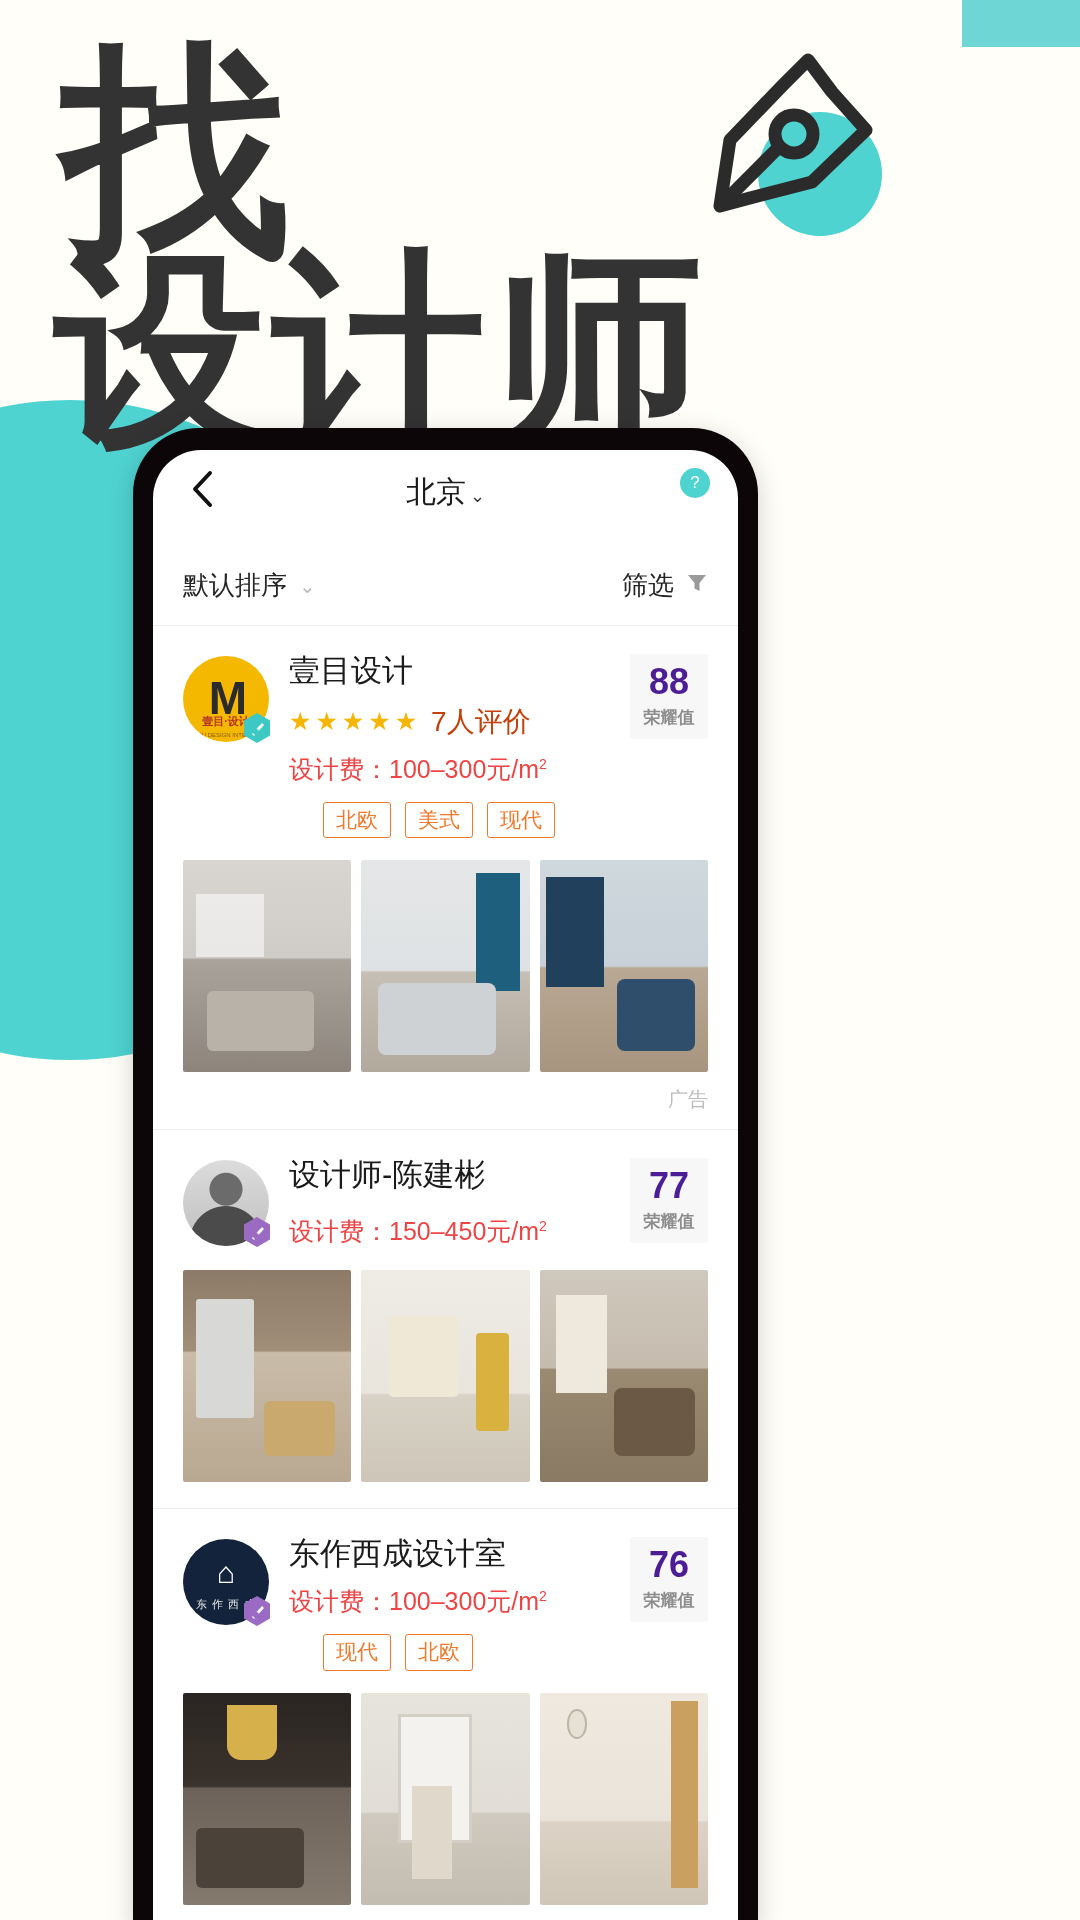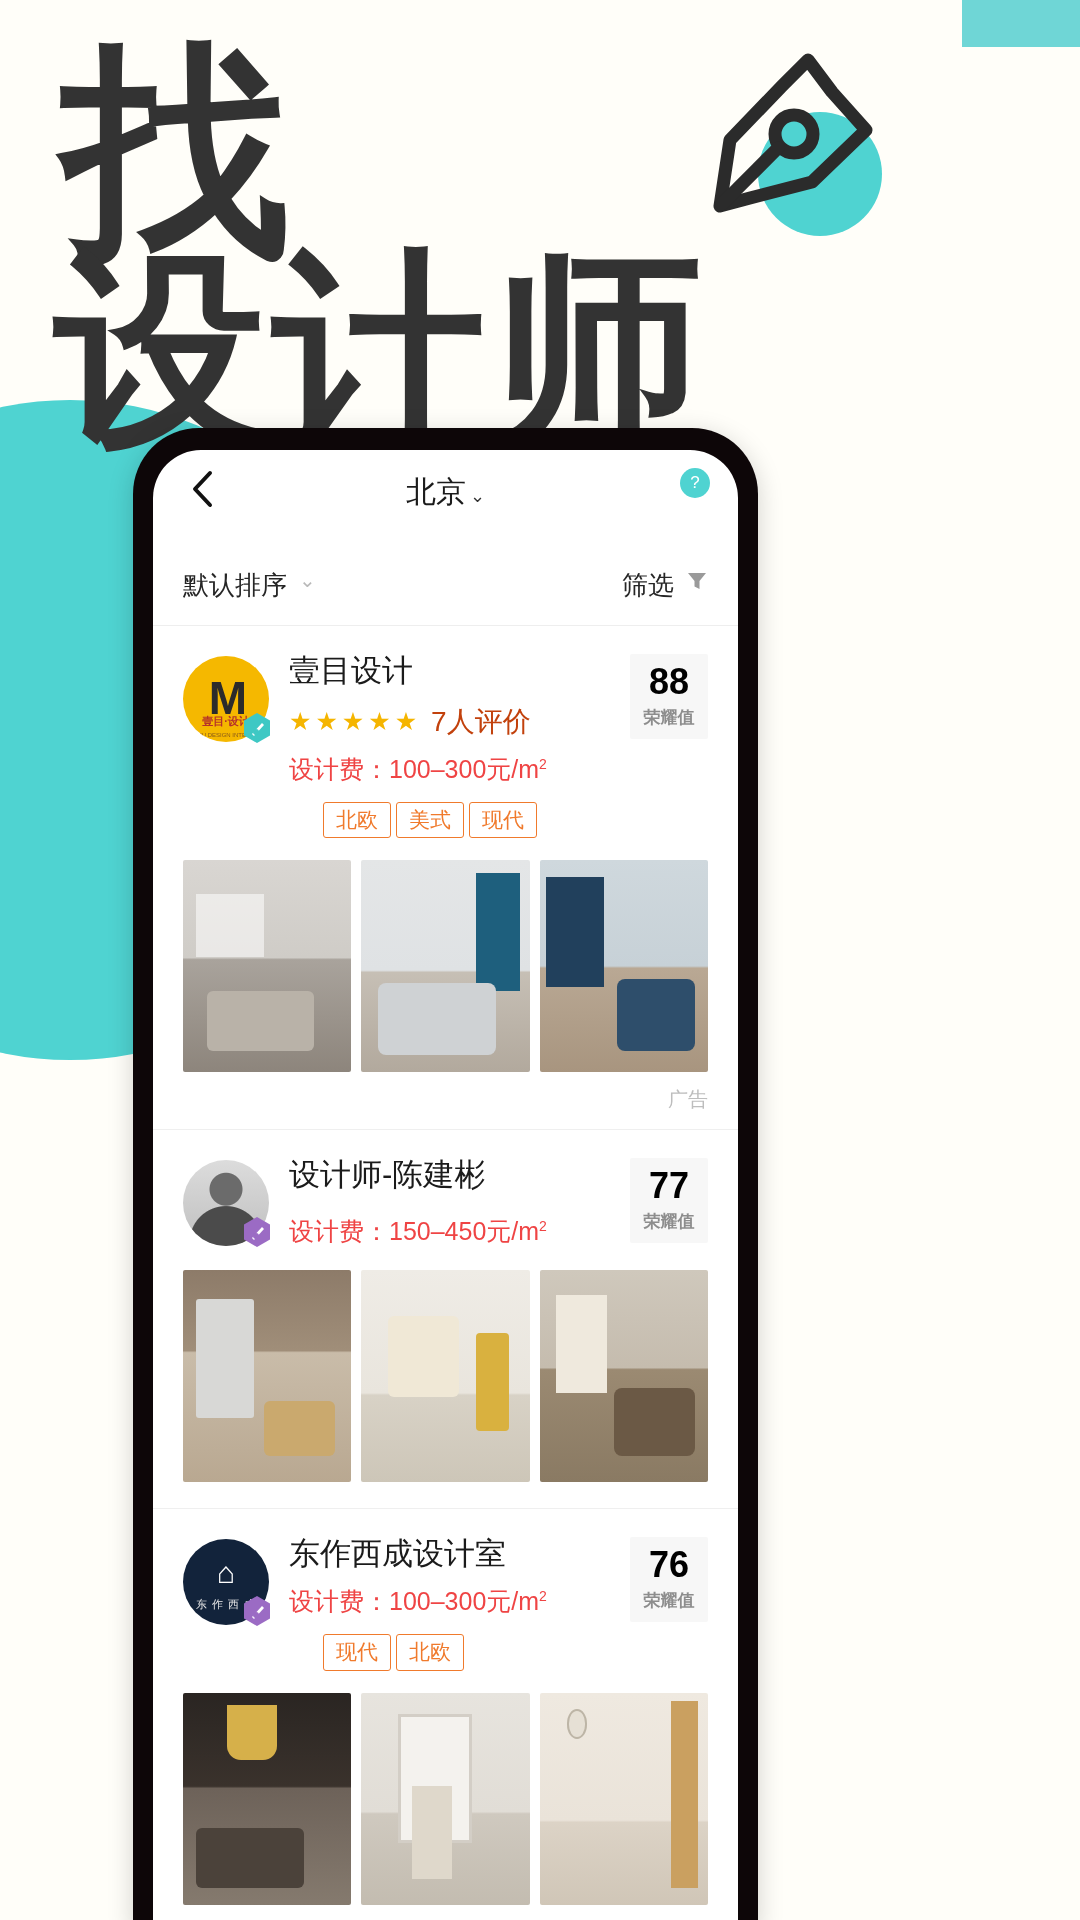--- a/index.html
+++ b/index.html
@@ -79,21 +79,21 @@
     display: flex; align-items: center; justify-content: center;
     position: relative; z-index: 2;
   }
 
   
   .filterbar {
     height: 80px; display: flex; align-items: center; justify-content: space-between;
     padding: 0 30px;
     border-bottom: 1px solid #eeeeee;
   }
-  .filter-left, .filter-right { display: flex; gap: 12px; font-size: 26px; color: #262626; }
+  .filter-left, .filter-right { display: flex; align-items: center; gap: 12px; font-size: 26px; color: #262626; }
   .chev { color: #b9b9b9; font-size: 20px; }
   .funnel { display: inline-block; }
 
   
   .list { background: #fff; }
   .card { padding: 26px 30px 0 30px; border-bottom: 1px solid #efefef; }
   .card:last-child { border-bottom: none; }
   .card-head { display: flex; align-items: flex-start; gap: 20px; }
 
   .avatar-wrap { position: relative; width: 86px; height: 86px; flex: 0 0 86px; margin-top: 4px; }
@@ -122,32 +122,32 @@
     display: flex; align-items: center; justify-content: center;
   }
 
   .card-body { flex: 1; min-width: 0; }
   .designer-name { font-size: 31px; color: #1b1b1b; font-weight: 400; line-height: 1.25; }
   .rating-row { display: flex; align-items: center; gap: 4px; margin-top: 12px; }
   .star { color: #f5b500; font-size: 25px; line-height: 1; }
   .rating-count { font-size: 28px; color: #c2410c; margin-left: 10px; }
   .price-row { font-size: 25px; color: #ef4444; margin-top: 12px; }
   .price-row sup { font-size: 14px; }
-  .tags { display: flex; gap: 5px; margin-top: 16px; padding-left: 34px; }
+  .tags { display: flex; gap: 14px; margin-top: 16px; padding-left: 34px; }
   .tag {
     border: 1px solid #f07a2c; color: #f07a2c; font-size: 21px;
     padding: 5px 12px; border-radius: 3px; line-height: 1.15;
   }
 
   .honor {
     flex: 0 0 78px; width: 78px; text-align: center;
     background: #f7f7f7; padding: 10px 0 10px 0; border-radius: 2px;
     margin-top: 2px;
   }
-  .honor-num { font-size: 36px; font-weight: 700; color: #000000; line-height: 1; }
+  .honor-num { font-size: 36px; font-weight: 700; color: #4c1d95; line-height: 1; }
   .honor-label { font-size: 17px; color: #8d8d8d; margin-top: 6px; font-weight: bold; }
 
   .thumbs { display: flex; gap: 10px; margin-top: 22px; }
   .thumb { flex: 1; height: 212px; border-radius: 2px; overflow: hidden; position: relative; }
 
   .ad-row { text-align: right; padding: 14px 0 16px 0; }
   .ad-label { font-size: 20px; color: #bdbdbd; }
 
   .pad-b { height: 26px; }
 

